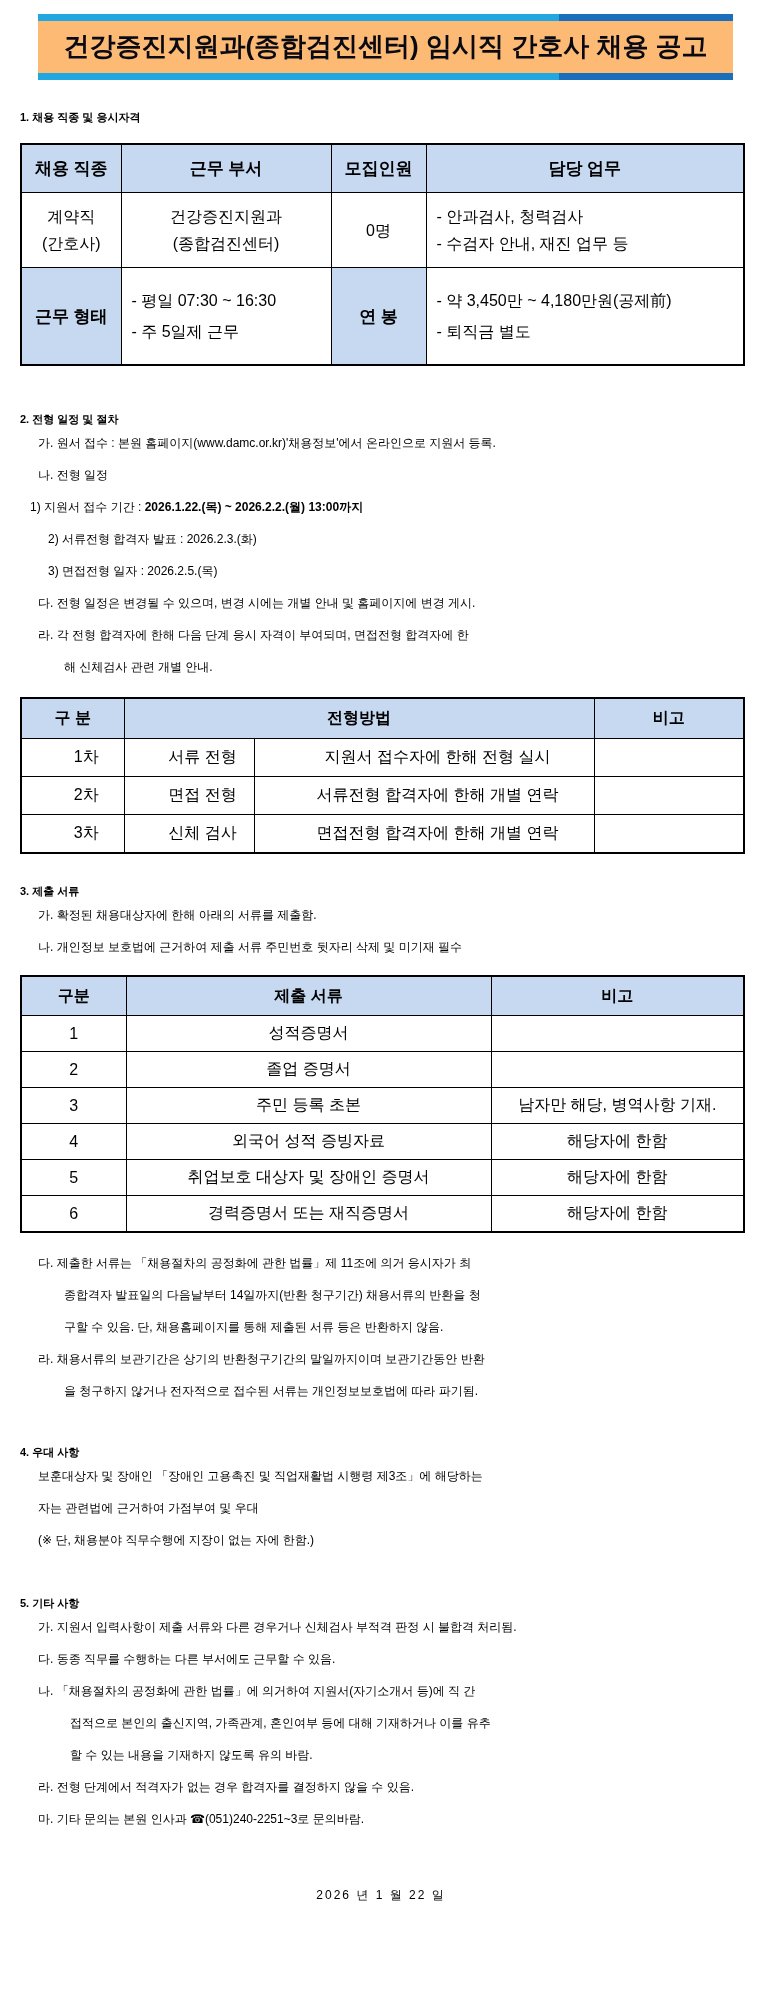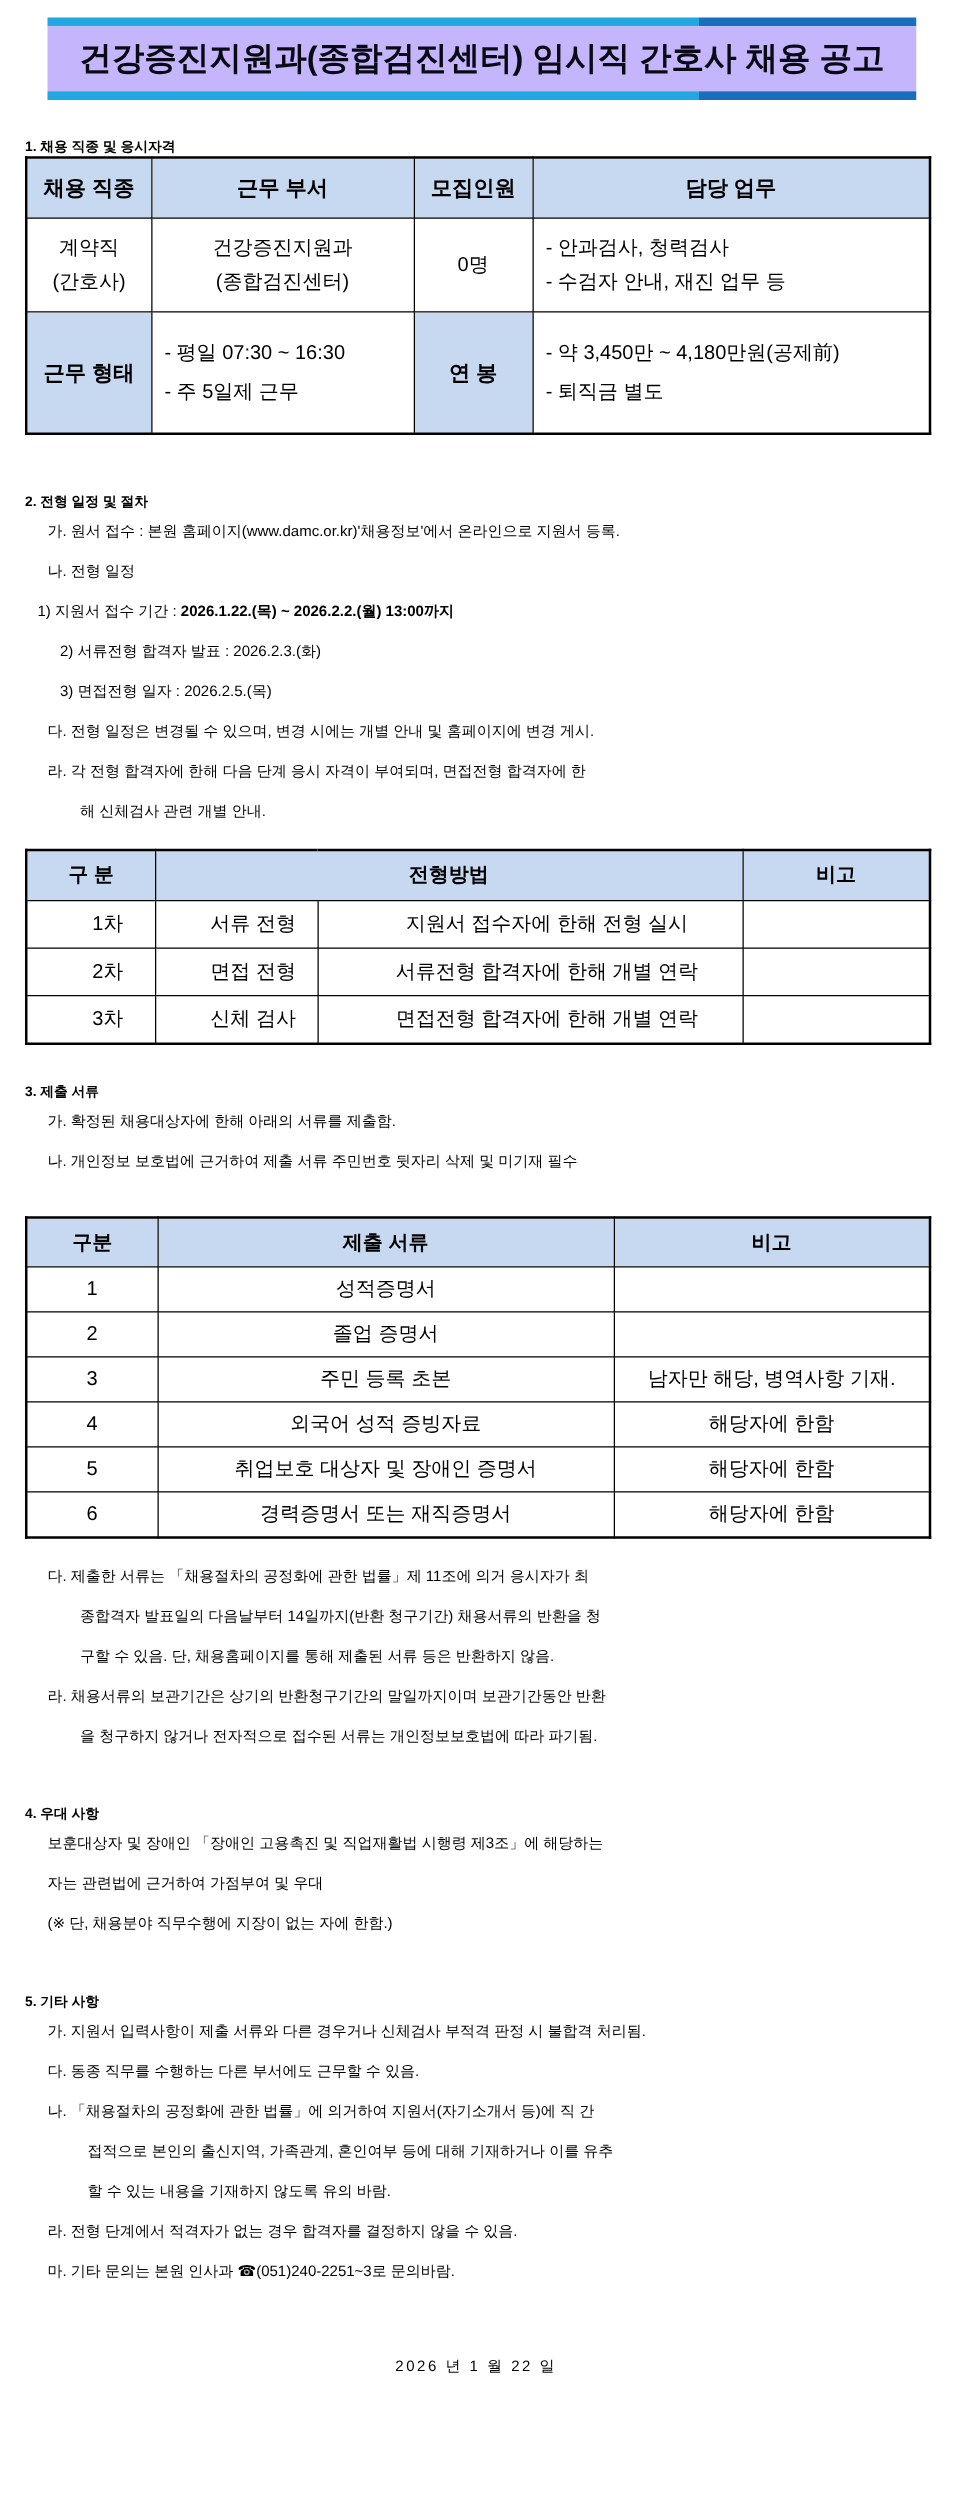--- a/index.html
+++ b/index.html
@@ -2,21 +2,21 @@
 <html lang="ko"><head>
 <meta charset="utf-8">
 <style>
   html,body{margin:0;padding:0;background:#ffffff;}
   body{width:762px;height:2010px;font-family:"Liberation Sans","DejaVu Sans",sans-serif;color:#000;-webkit-font-smoothing:none;}
   .page{position:relative;width:762px;height:2010px;overflow:hidden;}
 
   
   .banner{margin:14px 0 0 38px;width:695px;}
   .stripe{height:7px;background:linear-gradient(to right,#22a7e0 0 75%,#1a6fbd 75% 100%);}
-  .banner-body{background:#c4b5fd;text-align:center;padding:8px 0 9px 0;}
+  .banner-body{background:#fdba74;text-align:center;padding:8px 0 9px 0;}
   .banner-title{font-size:26px;font-weight:bold;color:#0a0a14;letter-spacing:0px;}
 
   
   .sec-h{font-size:11px;font-weight:bold;margin-left:20px;}
   .line{font-size:12px;line-height:32px;margin-left:38px;white-space:pre-line;}
   .hang{padding-left:64px;text-indent:-26px;margin-left:0;}
   .hang2{padding-left:70px;text-indent:-32px;margin-left:0;}
   .sub{margin-left:48px;}
   .sub1{margin-left:30px;}
   b.dt{font-weight:bold;}
@@ -54,21 +54,21 @@
   <div class="banner">
     <div class="stripe"></div>
     <div class="banner-body">
       <span class="banner-title">건강증진지원과(종합검진센터) 임시직 간호사 채용 공고</span>
     </div>
     <div class="stripe"></div>
   </div>
 
   <div class="sec-h" style="margin-top:30px;">1. 채용 직종 및 응시자격</div>
 
-  <table class="t1" style="padding-left:36px;">
+  <table class="t1" style="margin-top:18px;padding-left:36px;">
     <colgroup>
         <col style="width:100px">
         <col style="width:210px">
         <col style="width:95px">
         <col style="width:318px">
       </colgroup>
     <tbody>
         <tr class="hrow">
       <th>채용 직종</th>
       <th>근무 부서</th>
@@ -136,21 +136,21 @@
       <td class="c">면접전형 합격자에 한해 개별 연락</td>
       <td class="c"></td>
     </tr>
   </tbody>
     </table>
 
   <div class="sec-h" style="margin-top:30px;">3. 제출 서류</div>
   <div class="line">가. 확정된 채용대상자에 한해 아래의 서류를 제출함.</div>
   <div class="line">나. 개인정보 보호법에 근거하여 제출 서류 주민번호 뒷자리 삭제 및 미기재 필수</div>
 
-  <table class="t3" style="margin-top:28px;">
+  <table class="t3" style="margin-top:12px;">
     <colgroup>
         <col style="width:105px">
         <col style="width:365px">
         <col style="width:253px">
       </colgroup>
     <tbody>
         <tr class="hrow">
       <th>구분</th>
       <th>제출 서류</th>
       <th>비고</th>

